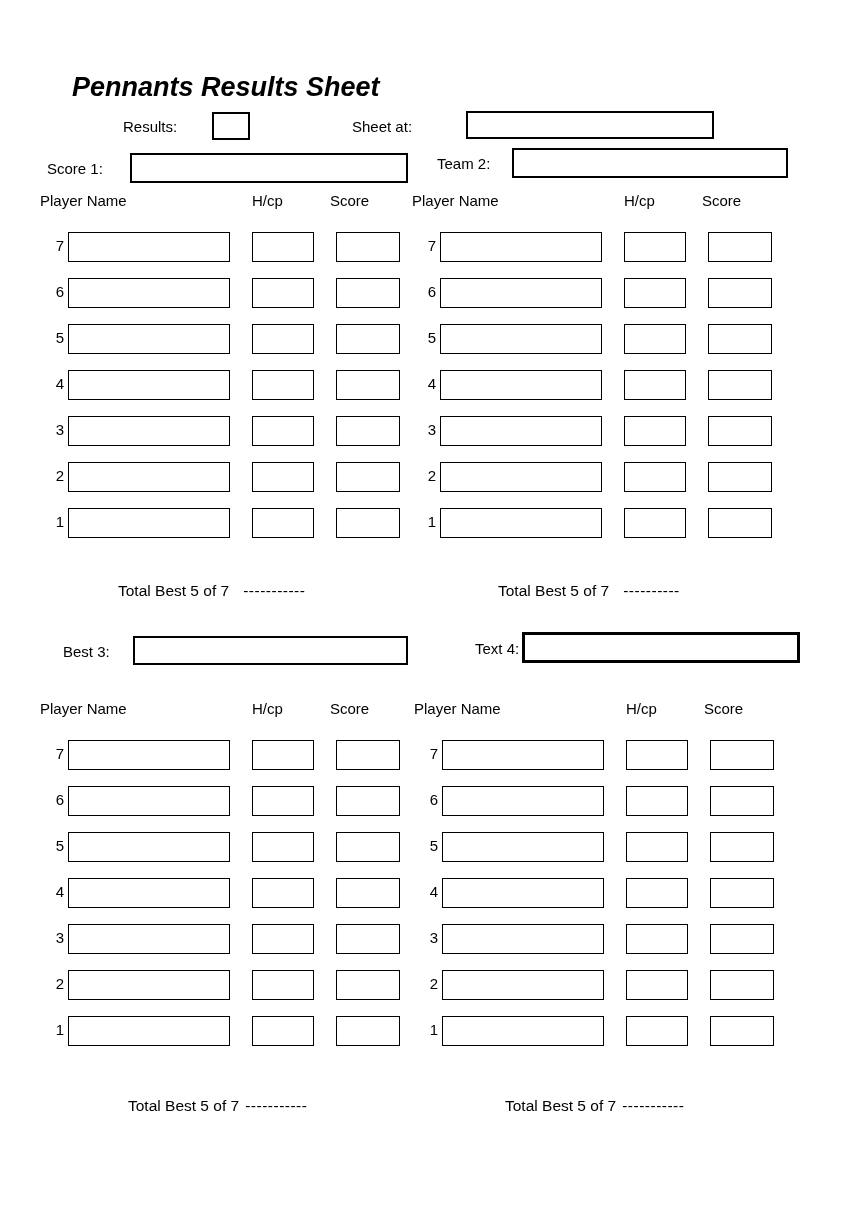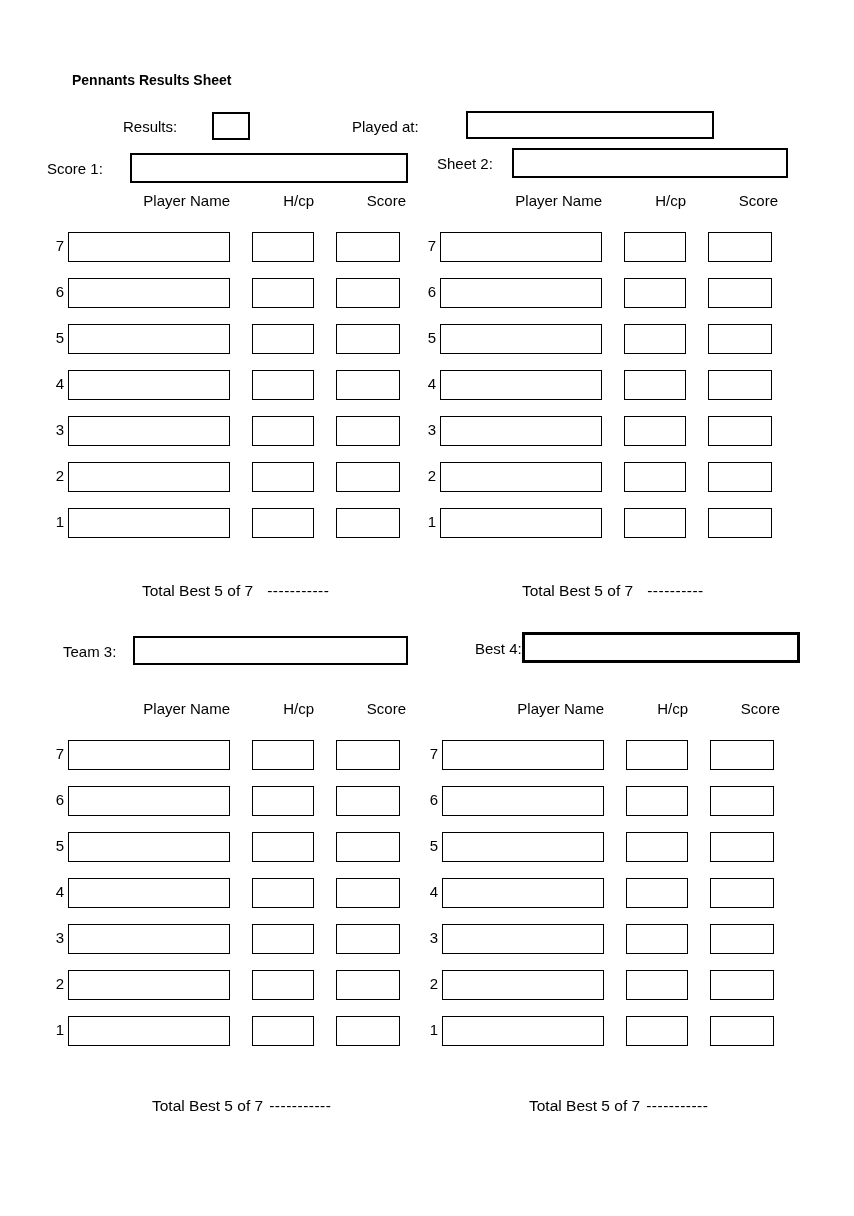--- a/index.html
+++ b/index.html
@@ -16,23 +16,24 @@
     overflow: hidden;
   }
 
   
   .title {
     position: absolute;
     left: 72px;
     top: 72px;
     display: flex;
     gap: 27px;
-    font-size: 14px;
+    font-size: 27px;
     font-weight: bold;
     white-space: nowrap;
+    font-style: italic;
   }
 
   .label {
     position: absolute;
     font-size: 15px;
     line-height: 18px;
     white-space: nowrap;
   }
 
   .field-box {
@@ -44,21 +45,21 @@
     outline: none;
   }
 
   
   .tbl {
     position: absolute;
     width: 372px;
     height: 310px;
   }
   .thead { position: absolute; top: -40px; left: 0; height: 18px; width: 372px; }
-  .thead span { position: absolute; font-size: 15px; text-align: right; white-space: nowrap; }
+  .thead span { position: absolute; font-size: 15px; text-align: left; white-space: nowrap; }
   .h-player { left: 0; width: 190px; }
   .h-hcp   { left: 212px; width: 62px; }
   .h-score { left: 290px; width: 76px; }
 
   .row { position: absolute; left: 0; height: 30px; width: 372px; }
   .num {
     position: absolute;
     left: 0; top: 5px;
     width: 24px;
     text-align: right;
@@ -78,21 +79,20 @@
   .box.hcp   { left: 212px; width: 62px; }
   .box.score { left: 296px; width: 64px; }
 
   
   .total {
     position: absolute;
     display: flex;
     align-items: flex-start;
     font-size: 15.5px;
     white-space: nowrap;
-    margin-left: 24px;
   }
   .total .dashes { letter-spacing: 0.5px; }
   .total-tl { left: 118px; top: 582px; gap: 14px; }
   .total-tr { left: 498px; top: 582px; gap: 14px; }
   .total-bl { left: 128px; top: 1097px; gap: 6px; }
   .total-br { left: 505px; top: 1097px; gap: 6px; }
 
   
   #division-label  { left: 123px; top: 118px; }
   #division-input  { left: 212px; top: 112px; width: 38px;  height: 28px; }
@@ -119,27 +119,27 @@
 
 <div class="sheet">
 
   <div class="title">
     <span>Pennants Results Sheet</span>
   </div>
 
   <span class="label" id="division-label">Results:</span>
   <input class="field-box" id="division-input" type="text" style="">
 
-  <span class="label" id="playedat-label">Played at:</span>
+  <span class="label" id="playedat-label">Sheet at:</span>
   <input class="field-box" id="playedat-input" type="text" style="">
 
   <span class="label" id="team1-label">Score 1:</span>
   <input class="field-box" id="team1-input" type="text" style="">
 
-  <span class="label" id="team2-label">Sheet 2:</span>
+  <span class="label" id="team2-label">Team 2:</span>
   <input class="field-box" id="team2-input" type="text" style="">
 
   <section class="tbl" id="tbl1">
     <div class="thead">
       <span class="h-player">Player Name</span>
       <span class="h-hcp">H/cp</span>
       <span class="h-score">Score</span>
     </div>
     <div class="row" style="top:0">
       <span class="num">7</span>
@@ -237,24 +237,24 @@
 
   <div class="total total-tl">
     <span>Total Best 5 of 7</span>
     <span class="dashes">-----------</span>
   </div>
   <div class="total total-tr">
     <span>Total Best 5 of 7</span>
     <span class="dashes">----------</span>
   </div>
 
-  <span class="label" id="team3-label">Team 3:</span>
+  <span class="label" id="team3-label">Best 3:</span>
   <input class="field-box" id="team3-input" type="text" style="">
 
-  <span class="label" id="team4-label">Best 4:</span>
+  <span class="label" id="team4-label">Text 4:</span>
   <input class="field-box" id="team4-input" type="text" style="">
 
   <section class="tbl" id="tbl3">
     <div class="thead">
       <span class="h-player">Player Name</span>
       <span class="h-hcp">H/cp</span>
       <span class="h-score">Score</span>
     </div>
     <div class="row" style="top:0">
       <span class="num">7</span>

